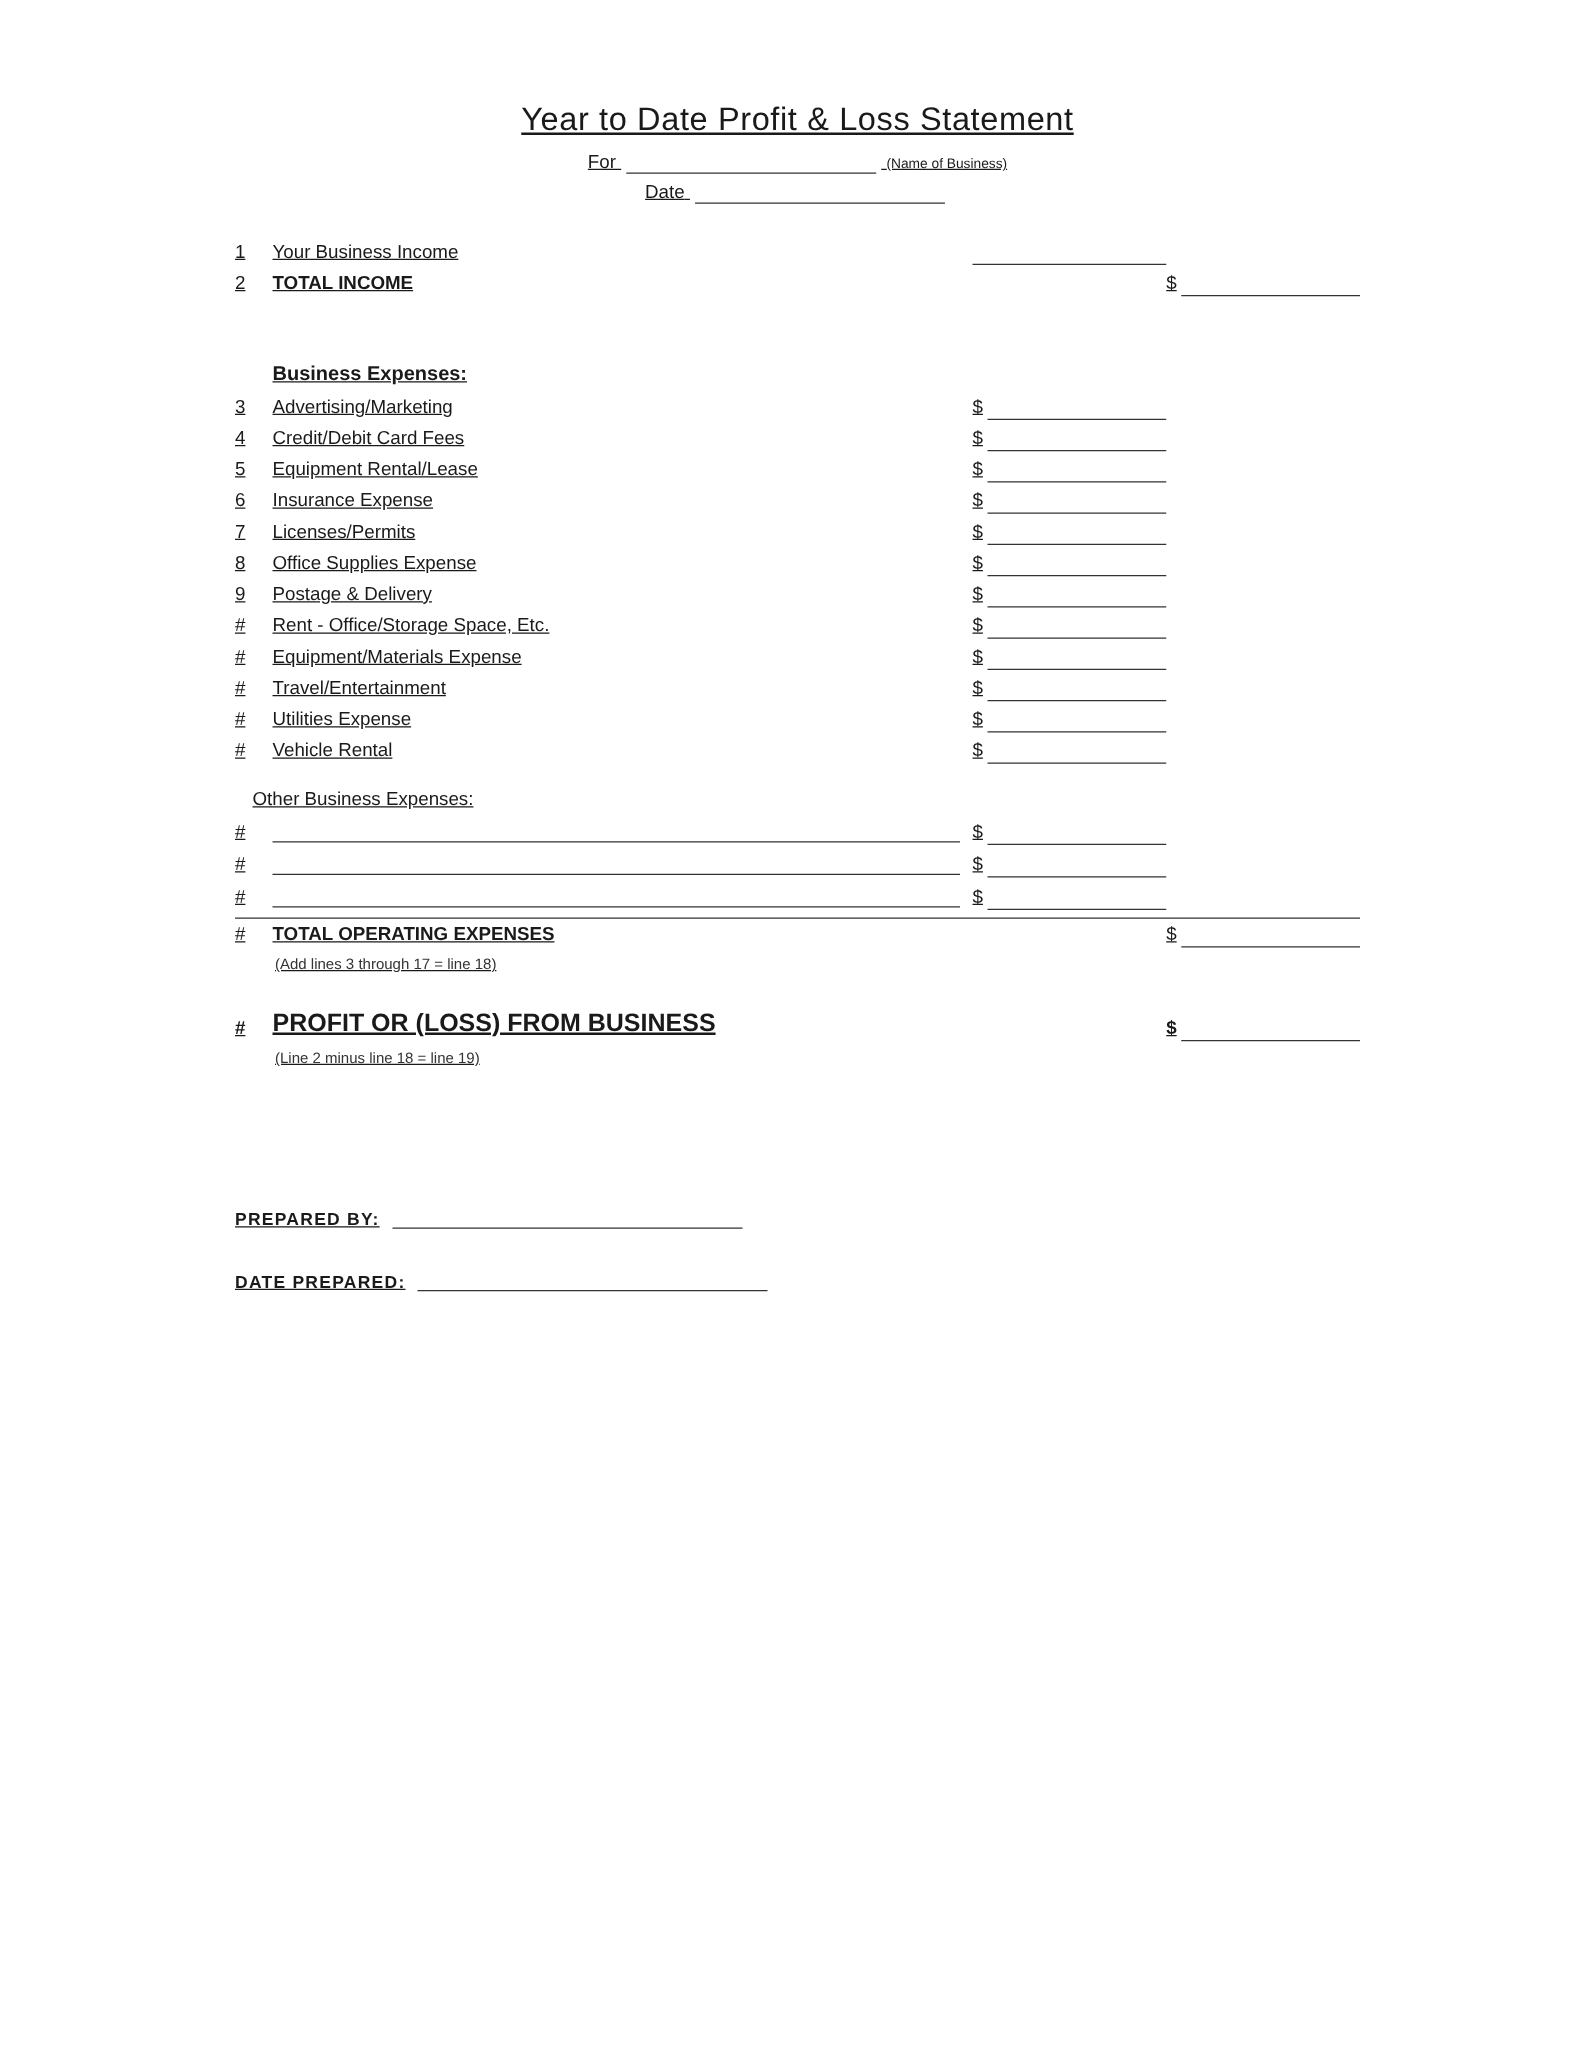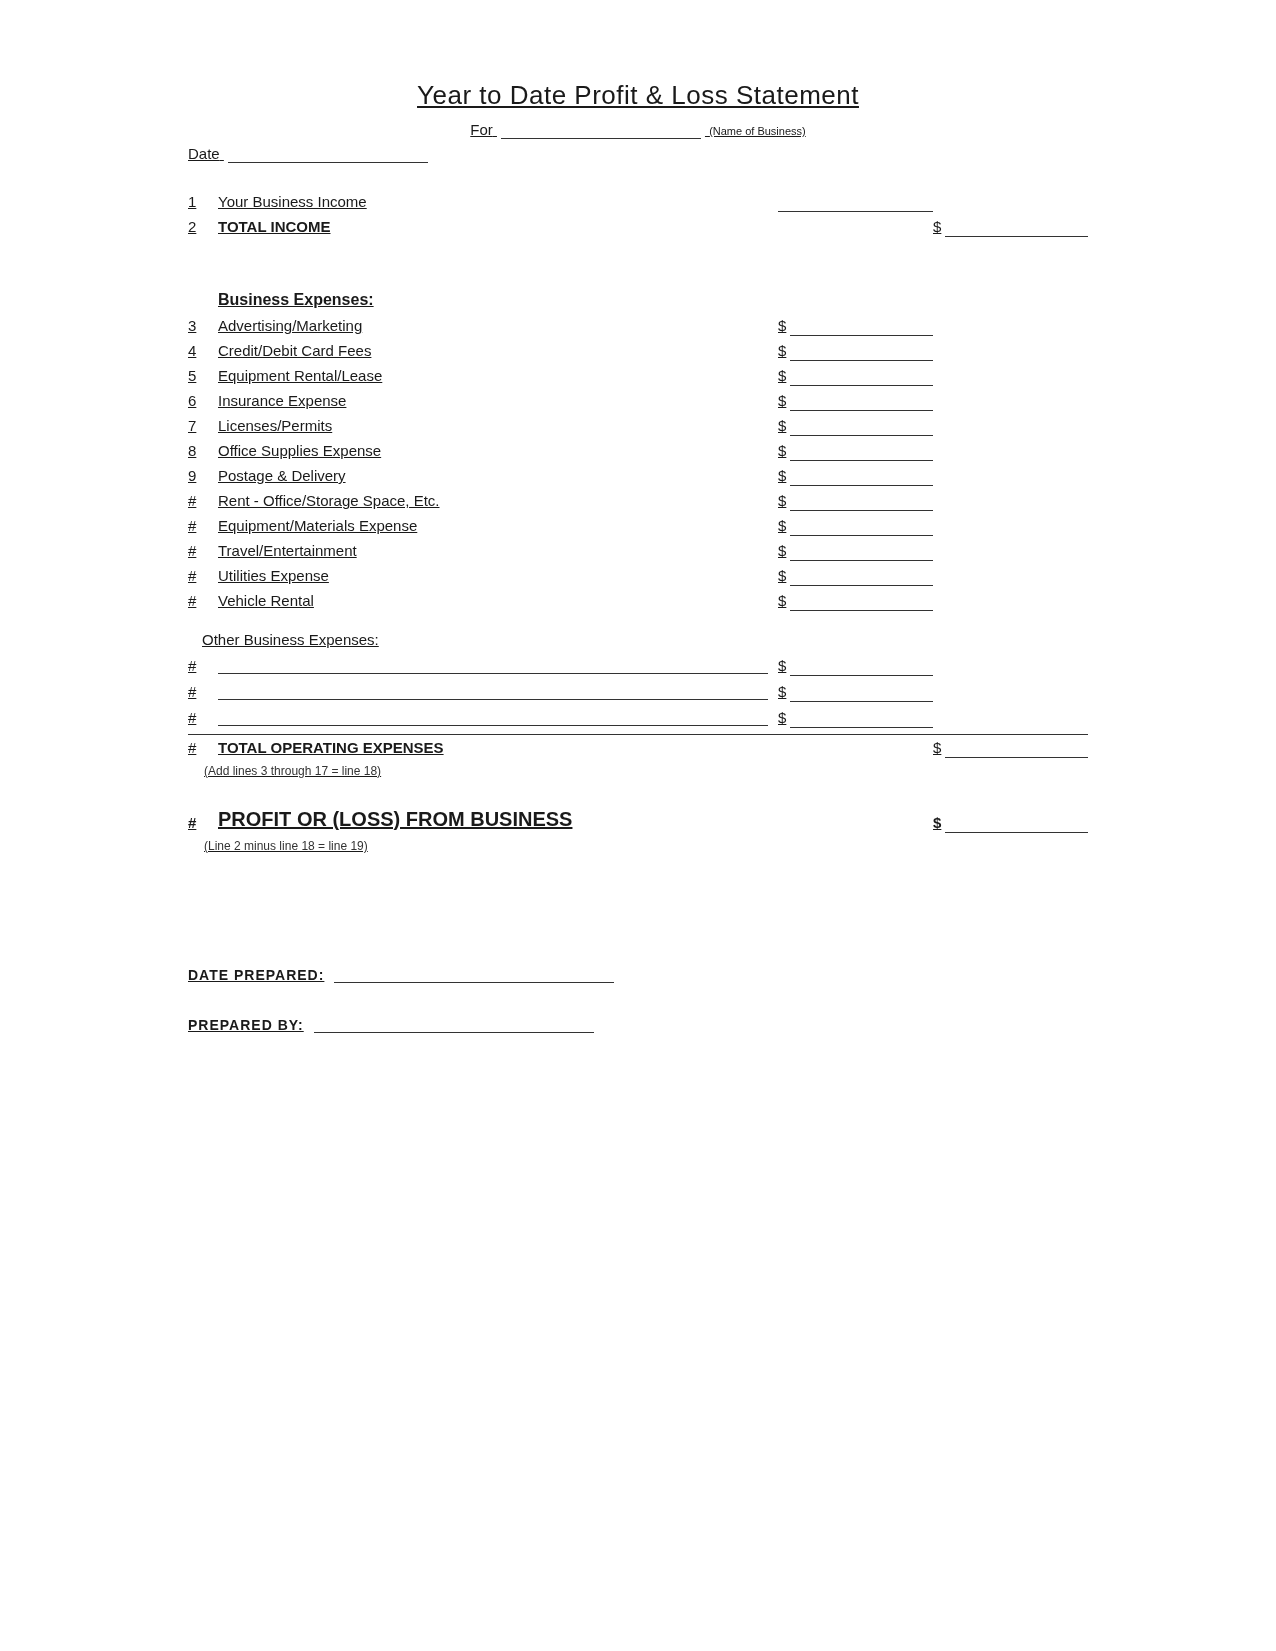--- a/index.html
+++ b/index.html
@@ -43,20 +43,21 @@
       border-bottom: 1px solid #333;
       min-width: 200px;
       margin: 0 4px;
     }
 
     .subtitle-line .small-label {
       font-size: 11px;
     }
 
     .date-line {
+      text-align: center;
       font-size: 15px;
       margin-bottom: 30px;
     }
 
     .date-line .underline-field {
       display: inline-block;
       border-bottom: 1px solid #333;
       min-width: 200px;
       margin: 0 4px;
     }
@@ -117,21 +118,21 @@
     .expense-row .right-amount {
       width: 155px;
       display: flex;
       align-items: flex-end;
       flex-shrink: 0;
     }
 
     .sub-note {
       font-size: 12px;
       color: #333;
-      margin-left: 16px;
+      margin-left: 32px;
       margin-top: 2px;
       margin-bottom: 10px;
     }
 
     .prepared-section {
       margin-top: 50px;
     }
 
     .prepared-row {
       display: flex;
@@ -391,22 +392,22 @@
       <span class="dollar-sign" style="font-weight: bold;">$</span>
       <div class="underline-amount"></div>
     </div>
   </div>
   <div class="sub-note">(Line 2 minus line 18 = line 19)</div>
 
   <div style="height: 50px;"></div>
 
   <div class="prepared-section">
     <div class="prepared-row">
+      <span class="prepared-label">PREPARED BY:</span>
+      <div class="prepared-field"></div>
+    </div>
+    <div class="prepared-row">
       <span class="prepared-label">DATE PREPARED:</span>
       <div class="prepared-field"></div>
     </div>
-    <div class="prepared-row">
-      <span class="prepared-label">PREPARED BY:</span>
-      <div class="prepared-field"></div>
-    </div>
   </div>
 
 </div>
 
 </body></html>

